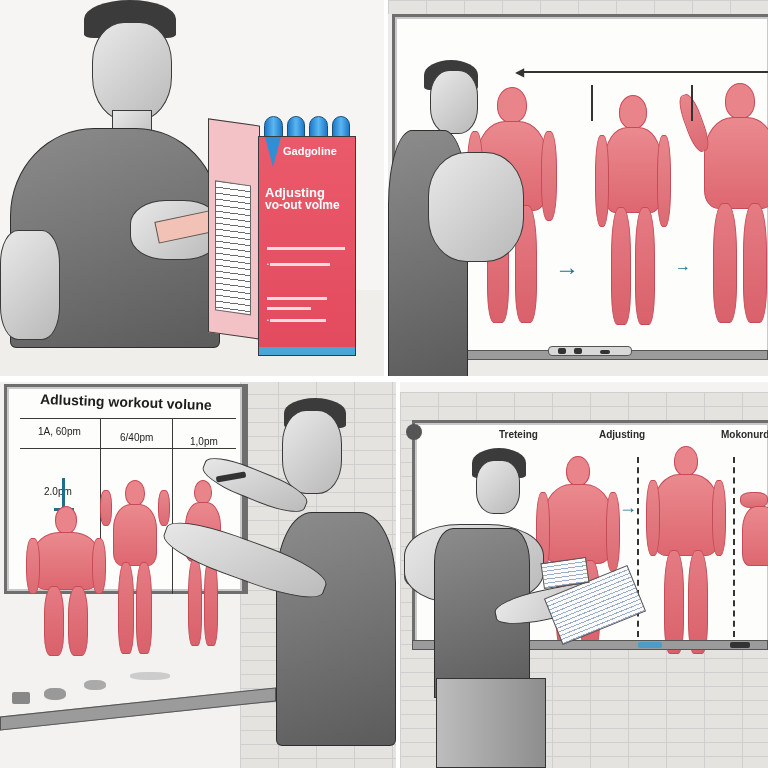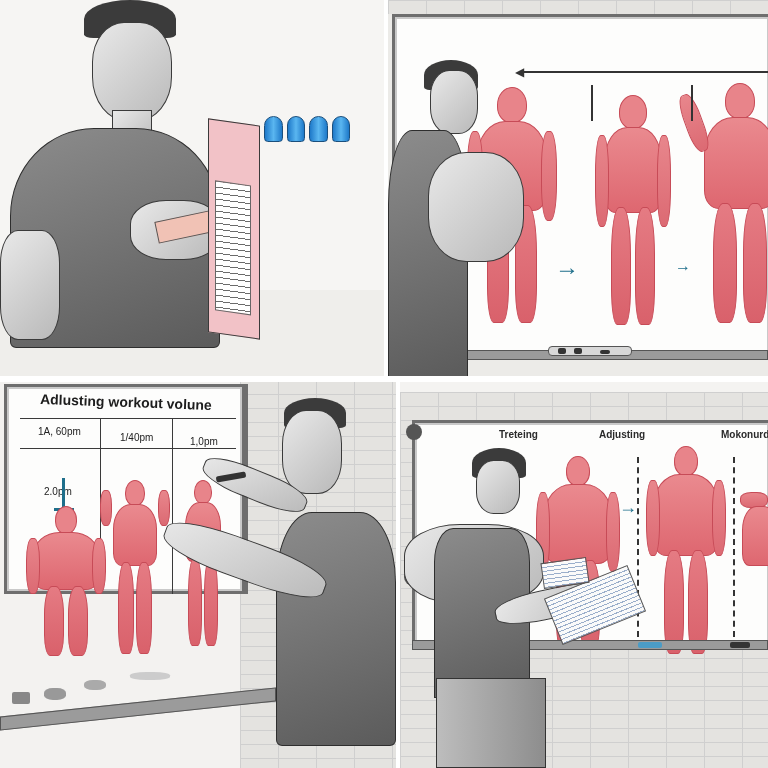--- a/index.html
+++ b/index.html
@@ -76,20 +76,34 @@
   <div class="box">
     <div class="pills">
       <div class="pill"></div>
       <div class="pill"></div>
       <div class="pill"></div>
       <div class="pill"></div>
     </div>
     <div class="box-side">
       <div class="label-area"></div>
     </div>
+    <div class="box-front">
+      <div class="box-tri"></div>
+      <div class="box-brand">Gadgoline</div>
+      <div class="box-title">
+        <div style="font-size:13px;">Adjusting</div>
+        <div style="font-size:12px;">vo-out volme</div>
+      </div>
+      <div class="box-line" style="top:110px; width:78px; height:3px; background:#fff; opacity:.8;"></div>
+      <div class="box-line" style="top:124px;"><span>• </span><span style="display:inline-block;width:60px;height:3px;background:#fff;opacity:.8;"></span></div>
+      <div class="box-line" style="top:160px; width:60px; height:3px; background:#fff; opacity:.8;"></div>
+      <div class="box-line" style="top:170px; width:44px; height:3px; background:#fff; opacity:.8;"></div>
+      <div class="box-line" style="top:180px;"><span>• </span><span style="display:inline-block;width:56px;height:3px;background:#fff;opacity:.8;"></span></div>
+      <div class="box-stripe"></div>
+    </div>
   </div>
 </div>
 
 <div class="panel p2">
   <div class="brick" style="left:0; top:0; width:380px; height:14px;"></div>
   <div class="whiteboard" style="left:4px; top:14px; width:380px; height:344px;">
     <div style="position:absolute; left:126px; top:54px; width:260px; height:2px; background:#333;"></div>
     <div style="position:absolute; left:120px; top:48px; font-size:12px; color:#333;">◀</div>
 
     <div class="figure" style="left:72px; top:70px; width:90px; height:240px;">
@@ -138,21 +152,21 @@
 <div class="panel p3">
   <div class="brick" style="left:240px; top:0; width:156px; height:388px;"></div>
   <div class="whiteboard" style="left:4px; top:4px; width:244px; height:210px; border-right-width:6px;"></div>
   <div class="whiteboard" style="left:4px; top:4px; width:248px; height:210px; background:transparent; border:none; box-shadow:none;">
     <div class="board-title" style="left:36px; top:10px; font-size:14px; transform:rotate(2deg);">Adlusting workout volune</div>
     <div class="table-line" style="left:16px; top:34px; width:216px; height:1px;"></div>
     <div class="table-line" style="left:16px; top:64px; width:216px; height:1px;"></div>
     <div class="table-line" style="left:96px; top:34px; width:1px; height:176px;"></div>
     <div class="table-line" style="left:168px; top:34px; width:1px; height:176px;"></div>
     <div class="time-label" style="left:34px; top:42px;">1A, 60pm</div>
-    <div class="time-label" style="left:116px; top:48px;">1/40pm</div>
+    <div class="time-label" style="left:116px; top:48px;">6/40pm</div>
     <div class="time-label" style="left:186px; top:52px;">1,0pm</div>
     <div class="time-label" style="left:40px; top:74px;margin-top:28px;">2.0pm</div>
     <div style="position:absolute; left:58px; top:94px; width:3px; height:30px; background:#1f6f8b;"></div>
     <div style="position:absolute; left:50px; top:124px; width:20px; height:3px; background:#1f6f8b;"></div>
   </div>
 
   <div class="figure" style="left:26px; top:126px; width:80px; height:150px;">
     <div class="head" style="top:0; width:22px; height:28px;"></div>
     <div class="torso" style="top:26px; width:66px; height:58px;"></div>
     <div class="arm" style="left:0; top:32px; width:14px; height:56px;"></div>

